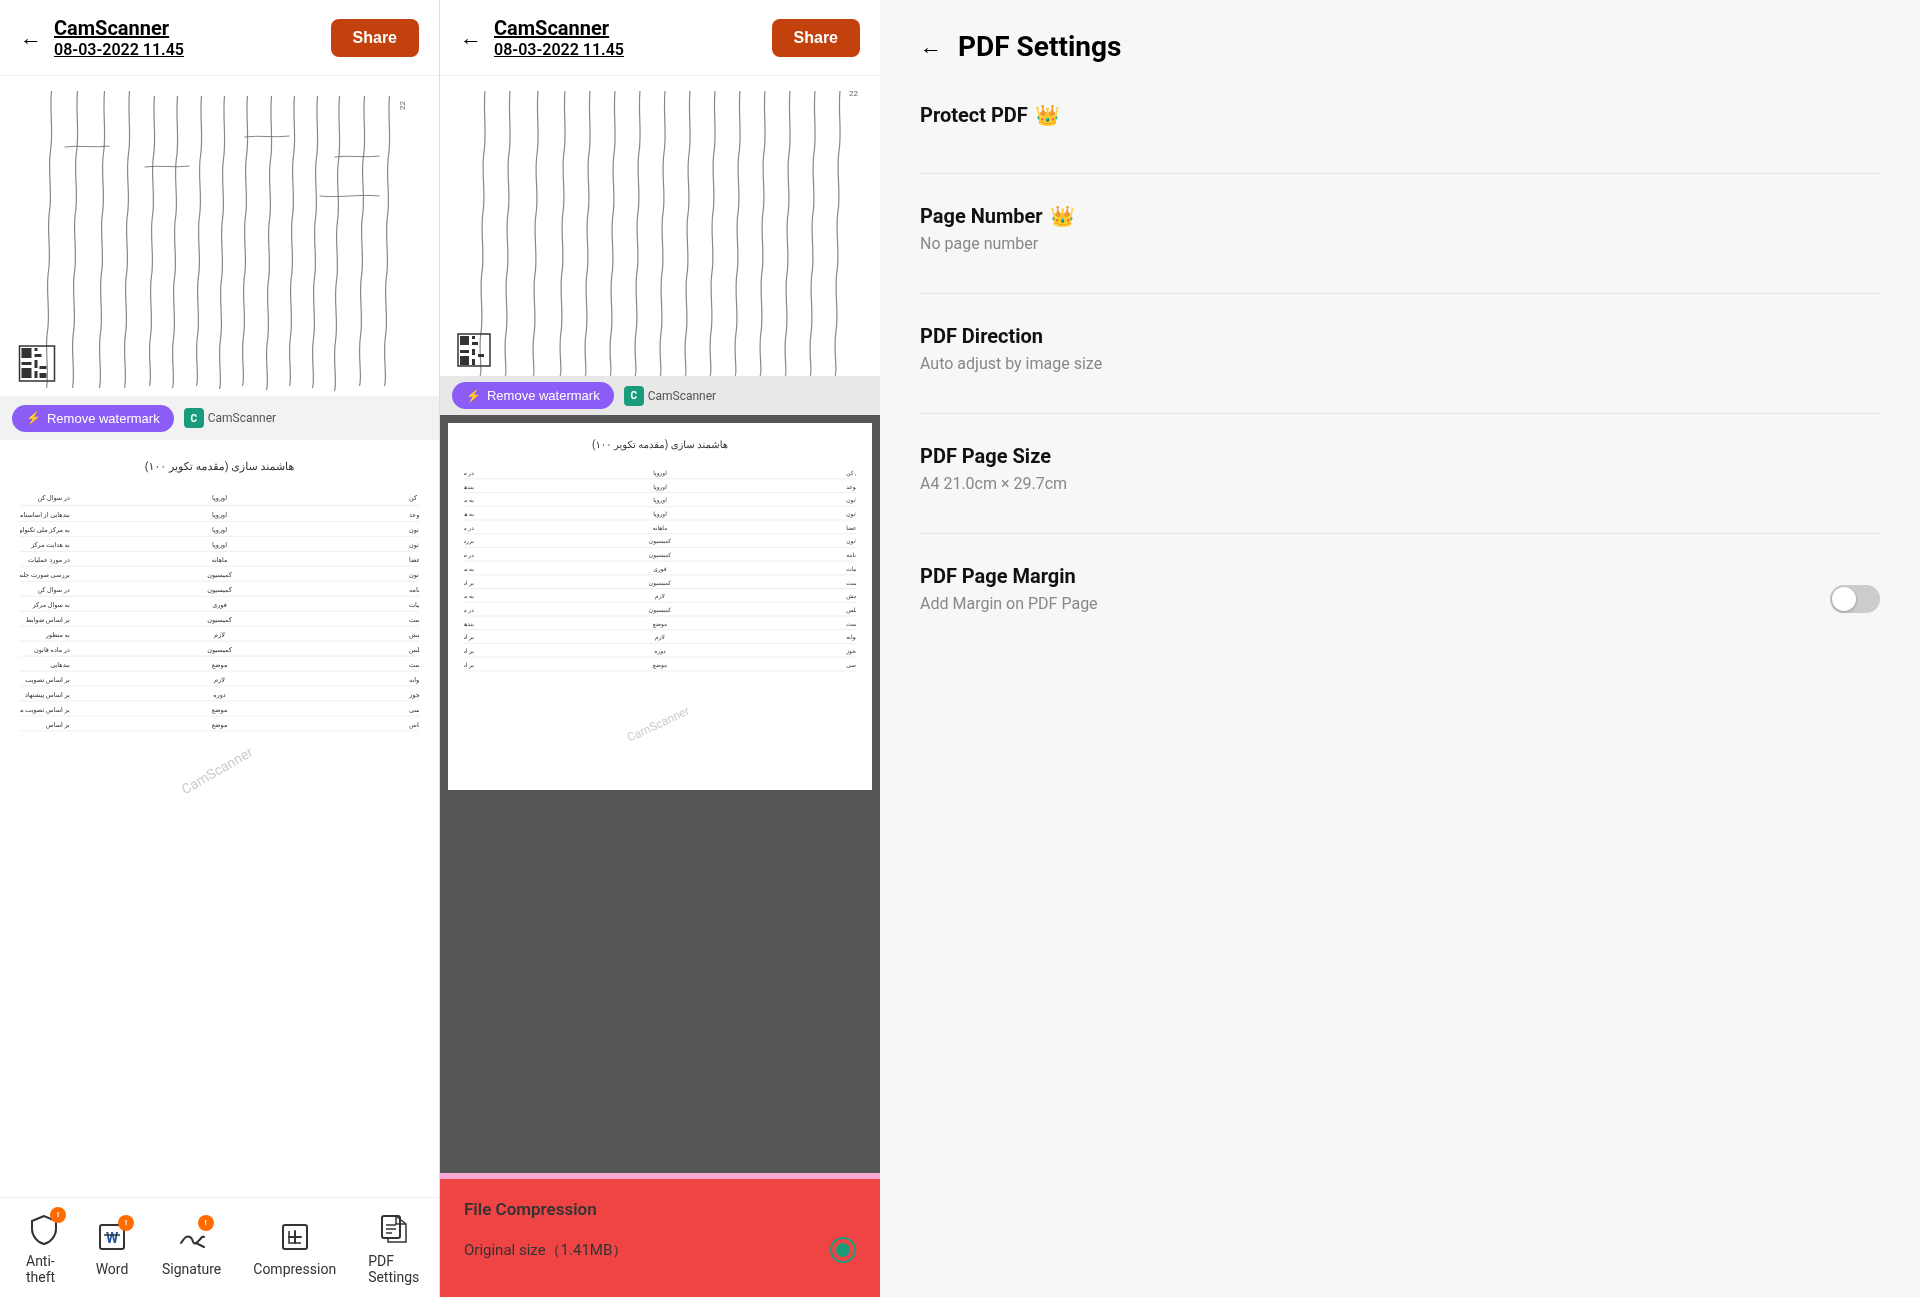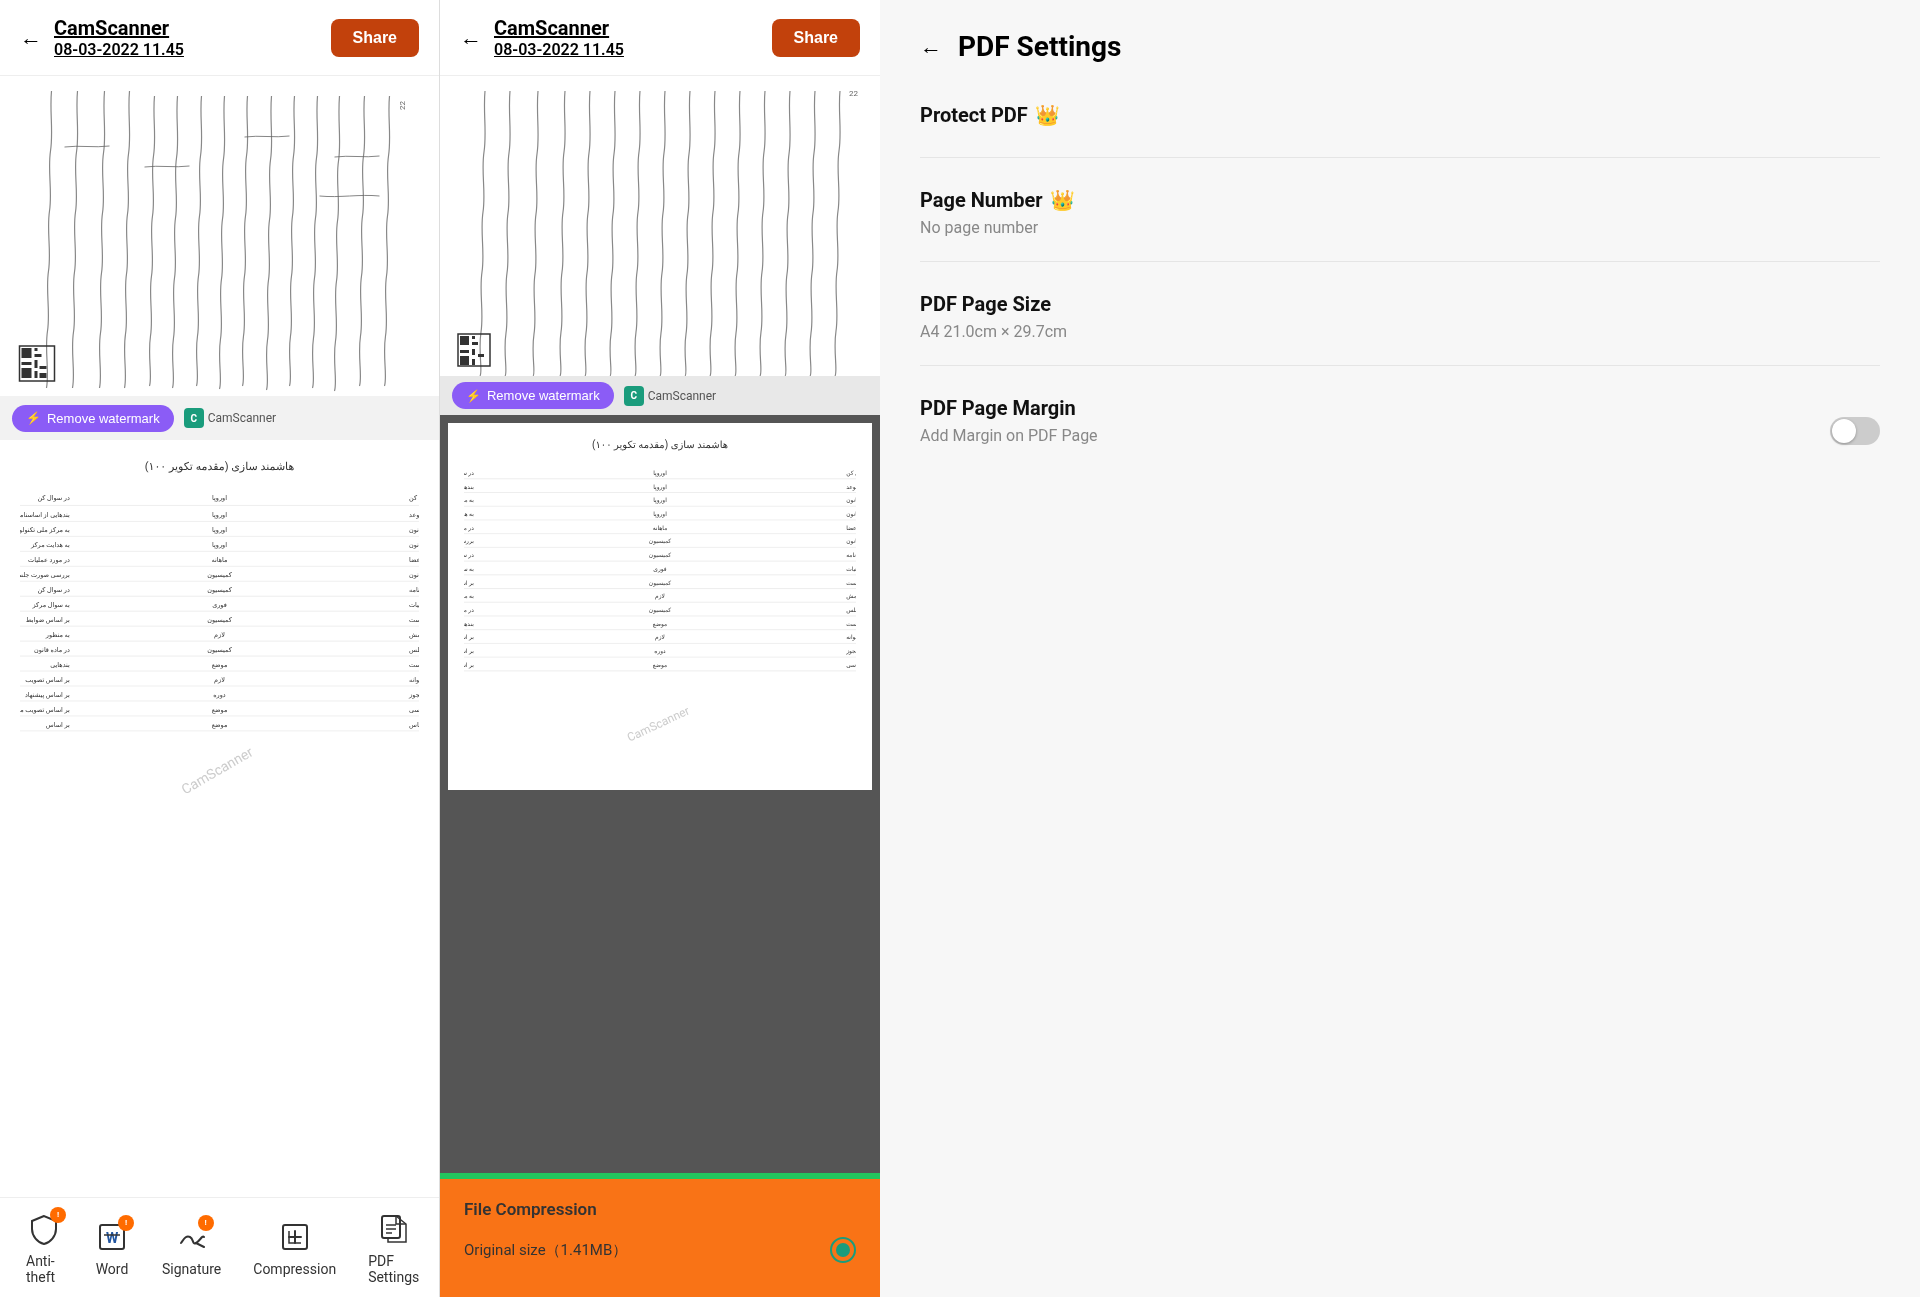--- a/index.html
+++ b/index.html
@@ -242,21 +242,21 @@
     }
 
     .settings-title {
       font-size: 28px;
       font-weight: 700;
       color: #000;
     }
 
     .settings-section {
       margin-bottom: 30px;
-      padding-bottom: 24px;
+      padding-bottom: 40px;
       border-bottom: 1px solid #e5e5e5;
     }
 
     .settings-section:last-child {
       border-bottom: none;
     }
 
     .section-title {
       font-size: 20px;
       font-weight: 700;
@@ -728,21 +728,21 @@
             <text x="10" y="208" text-anchor="start">بر اساس تصویب مجلس</text>
             <line x1="0" y1="212" x2="400" y2="212" stroke="#ddd" stroke-width="0.5"></line>
 
             <text x="200" y="270" text-anchor="middle" font-size="12" fill="#ccc" transform="rotate(-25, 200, 270)">CamScanner</text>
           </g>
         </svg>
       </div>
     </div>
   </div>
 
-  <div style="background:#f97316; padding:20px 24px; border-top: 6px solid #22c55e;">
+  <div style="background:#ef4444; padding:20px 24px; border-top: 6px solid #f9a8d4;">
     <div style="font-size:17px; font-weight:600; color:#333; margin-bottom:18px;">File Compression</div>
 
     <div style="display:flex; align-items:center; justify-content:space-between; margin-bottom:14px;text-align:right;">
       <span style="font-size:15px; color:#333;">Original size（1.41MB）</span>
       <div class="radio-circle selected">
         <div class="radio-inner"></div>
       </div>
     </div>
 
   </div>
@@ -762,20 +762,26 @@
   </div>
 
   <div class="settings-section">
     <div class="section-title">
       <span>Page Number</span>
       <span class="crown-icon">👑</span>
     </div>
     <div class="section-subtitle">No page number</div>
   </div>
 
+  <div class="settings-section">
+    <div class="section-title">
+      <span>PDF Direction</span>
+    </div>
+    <div class="section-subtitle">Auto adjust by image size</div>
+  </div>
 
   <div class="settings-section">
     <div class="section-title">
       <span>PDF Page Size</span>
     </div>
     <div class="section-subtitle">A4 21.0cm × 29.7cm</div>
   </div>
 
   <div class="settings-section">
     <div class="section-row">

